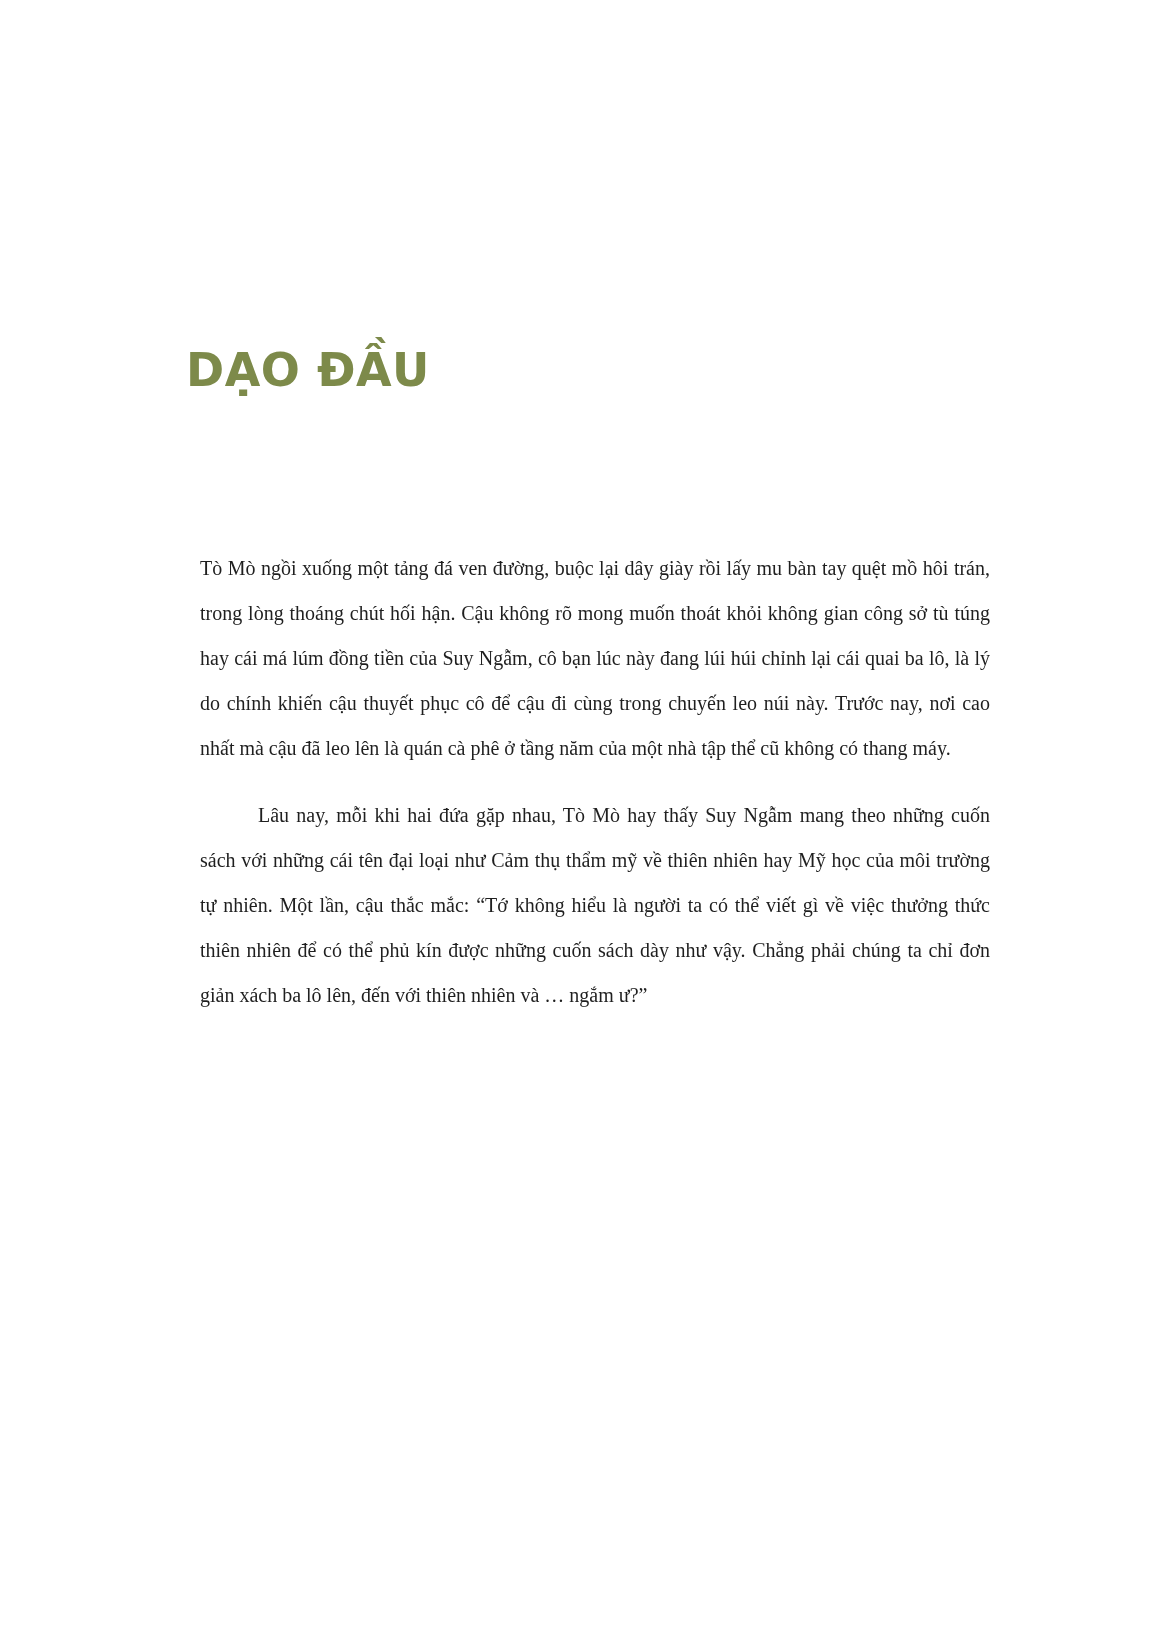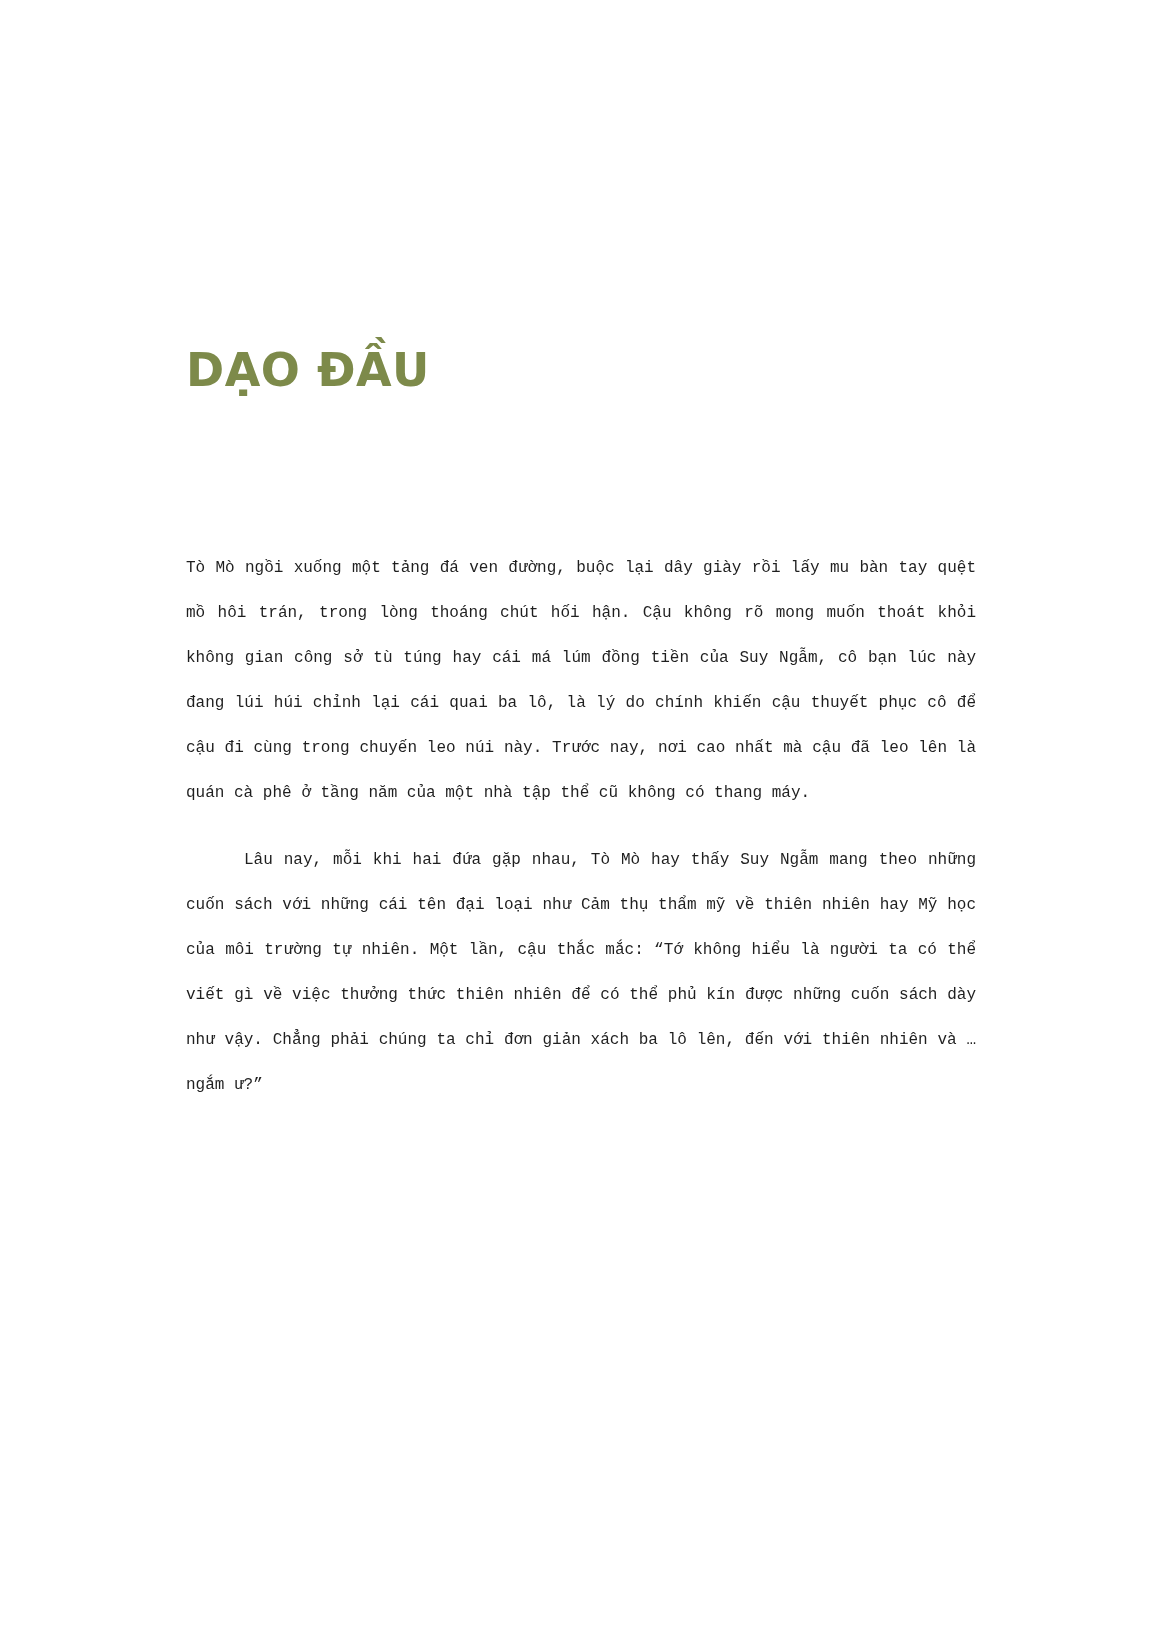--- a/index.html
+++ b/index.html
@@ -21,25 +21,25 @@
     margin: 0;
     font-family: "DejaVu Sans", sans-serif;
     font-weight: bold;
     font-size: 46px;
     line-height: 46px;
     letter-spacing: 0.5px;
     color: #7d8a4a;
   }
   .body-text {
     position: absolute;
-    left: 186px;
+    left: 200px;
     top: 546px;
     width: 790px;
-    font-family: Liberation Mono, monospace;
-    font-size: 16px;
+    font-family: Liberation Serif, serif;
+    font-size: 20px;
     line-height: 45px;
     color: #1f1f1f;
     text-align: justify;
     text-justify: inter-word;
   }
   .para {
     margin: 0 0 22px 0;
     text-indent: 58px;
   }
   .para.first {

